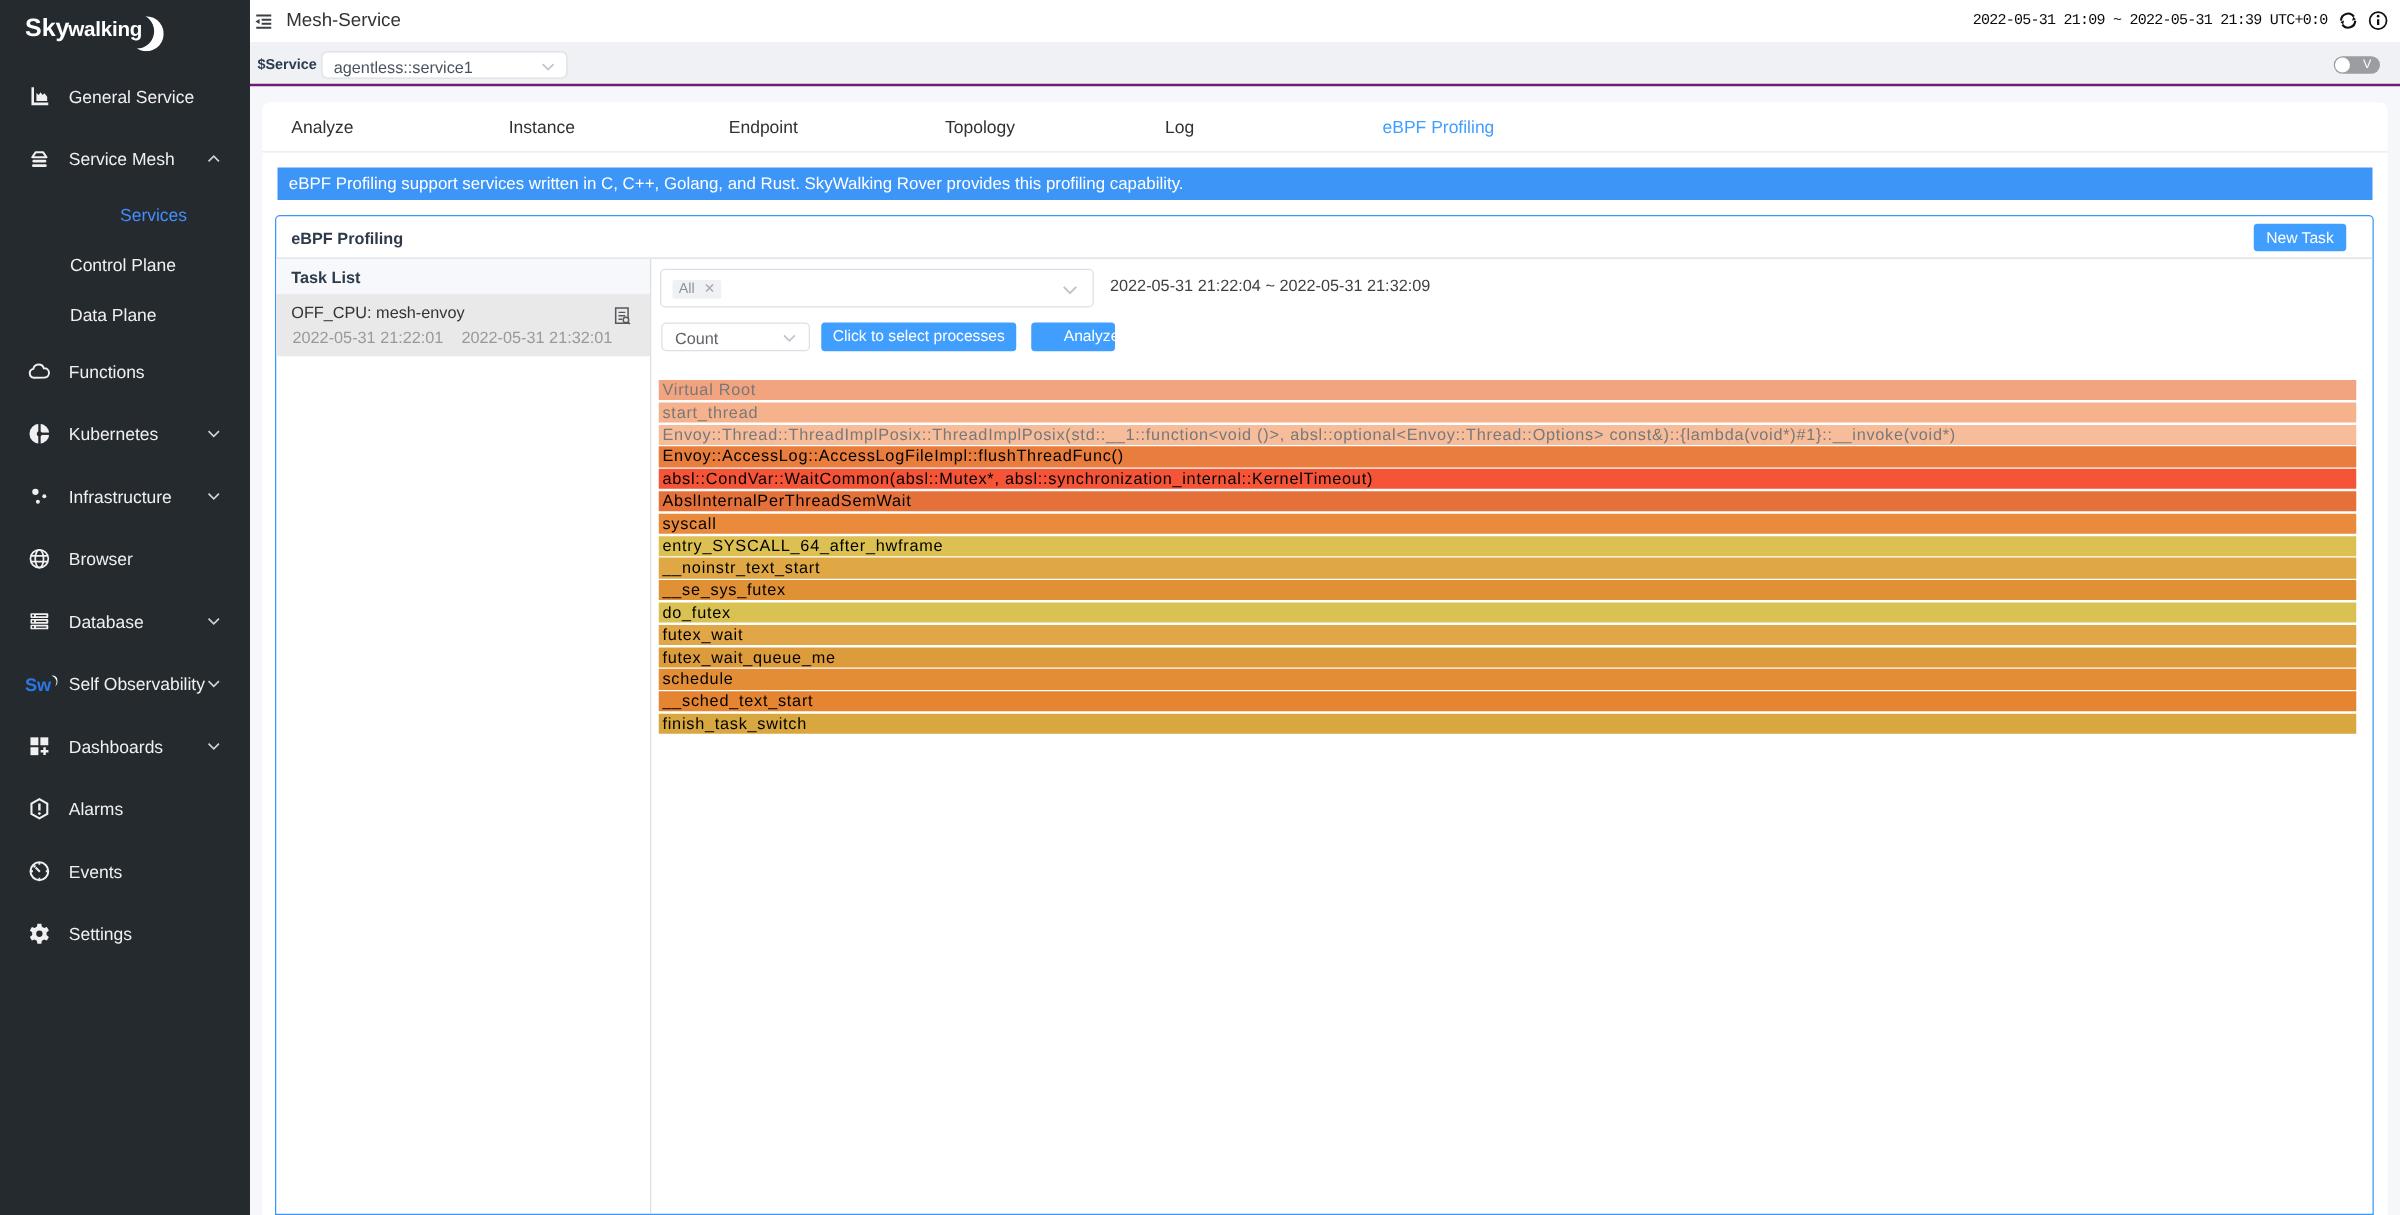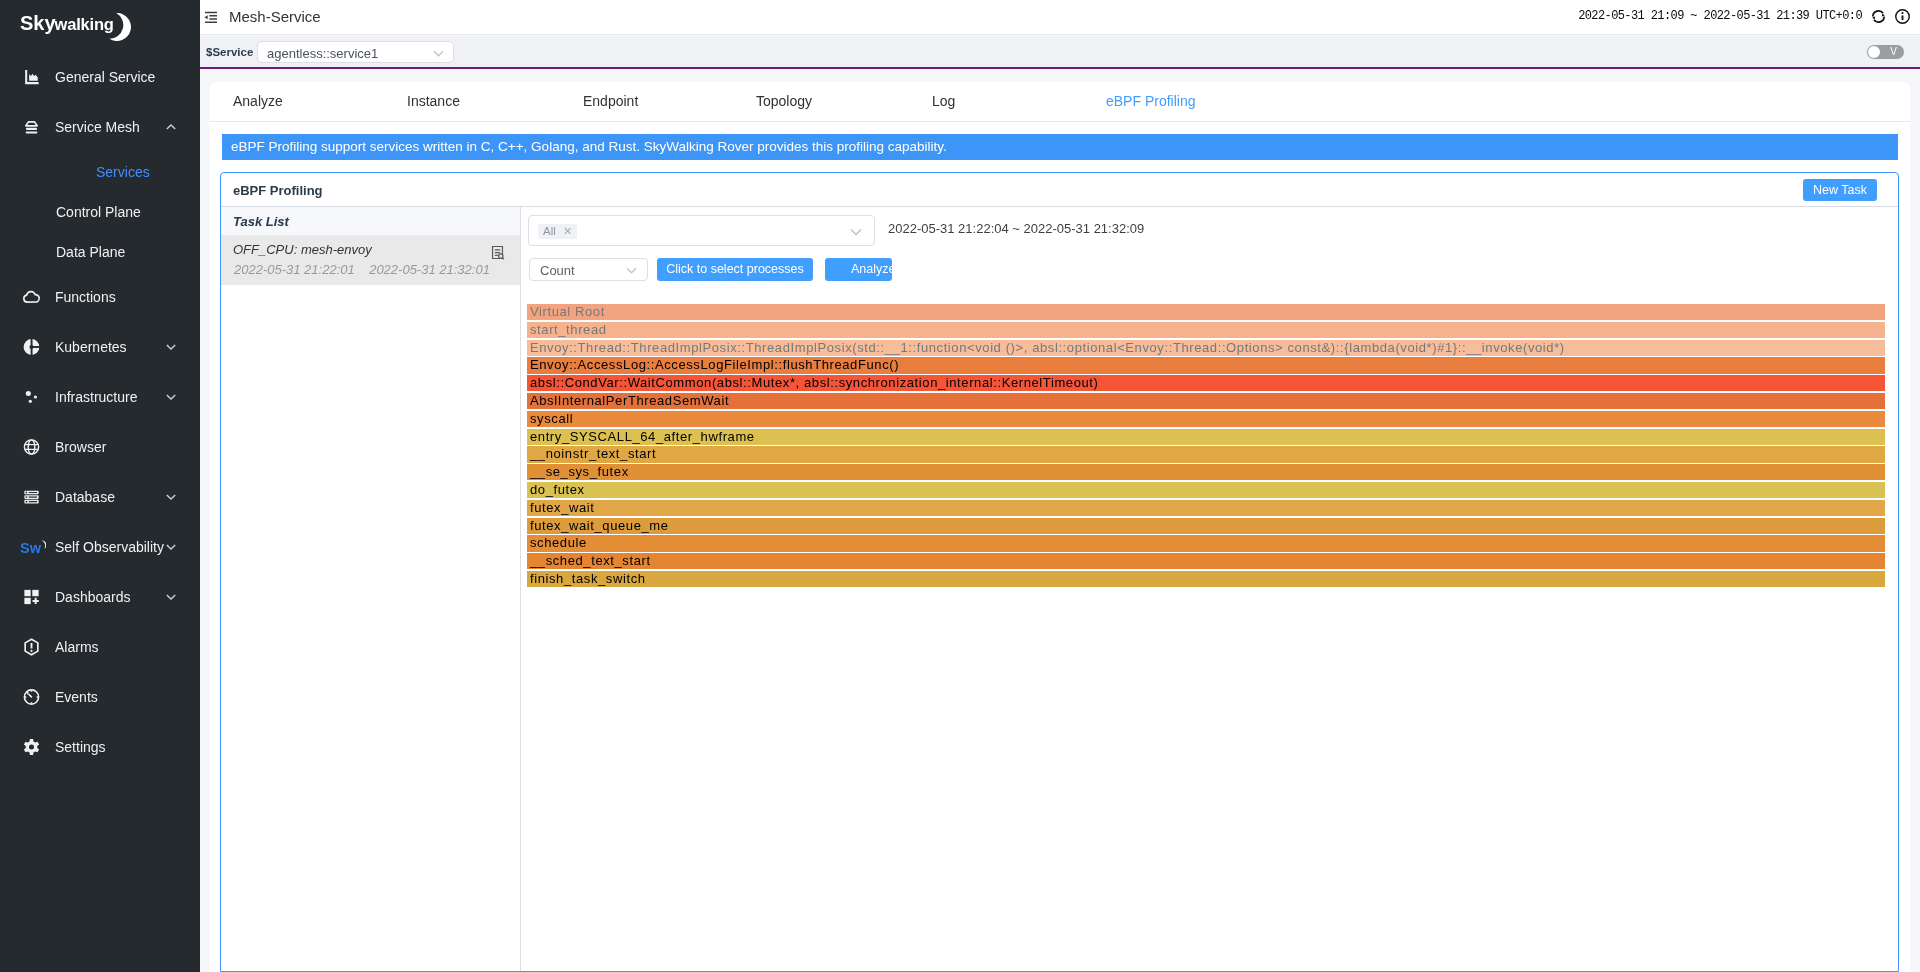--- a/index.html
+++ b/index.html
@@ -43,21 +43,21 @@
 .tab.active { color:#409eff; }
 #tabline { position:absolute; left:0; top:39px; width:1700px; height:1px; background:#e9e9e9; }
 #banner { position:absolute; left:12px; top:52px; width:1676px; height:26px; background:#3d96f7; color:#fff; font-size:13.5px; line-height:26px; }
 #banner span { margin-left:9px; }
 
 
 #card { position:absolute; left:10px; top:90px; width:1679px; height:800px; border:1px solid #3d96f7; border-radius:4px 4px 0 0; background:#fff; }
 #card .chead { position:absolute; left:0; top:0; width:100%; height:34px; border-bottom:1px solid #d8dce3; }
 #card .chead .t { position:absolute; left:12px; top:10px; font-size:13px; font-weight:bold; color:#2c3a4a; }
 #newtask { position:absolute; right:21px; top:6px; width:74px; height:22px; background:#409eff; border-radius:3px; color:#fff; font-size:12.5px; text-align:center; line-height:22px; }
-#tasklist { position:absolute; left:0; top:34px; width:300px; bottom:0; border-right:1px solid #dcdfe6;font-style:italic; }
+#tasklist { position:absolute; left:0; top:34px; width:300px; bottom:0; border-right:1px solid #dcdfe6; }
 #tasklist .th { height:29px; background:#f6f8fb; border-bottom:1px solid #e9ecf0; font-size:13px; font-weight:bold; color:#2c3a4a; line-height:29px; padding-left:12px; }
 #taskitem { position:relative; height:49px; background:#e9e9e9; }
 #taskitem .tt { position:absolute; left:12px; top:6px; font-size:13px; color:#333; }
 #taskitem .td { position:absolute; left:13px; top:26px; font-size:13px; color:#999; }
 #taskitem .ticon { position:absolute; right:14px; top:8px; width:17px; height:17px; }
 
 
 #allsel { position:absolute; left:307px; top:42px; width:347px; height:31px; background:#fff; border:1px solid #dcdfe6; border-radius:4px; }
 #allsel .tag { position:absolute; left:9px; top:8px; height:15px; background:#eff1f4; border-radius:2px; padding:0 5px; font-size:11.5px; color:#8f959e; line-height:15px; }
 #allsel .tag .x { display:inline-block; margin-left:4px; color:#a6a9ad; font-size:11px; }

